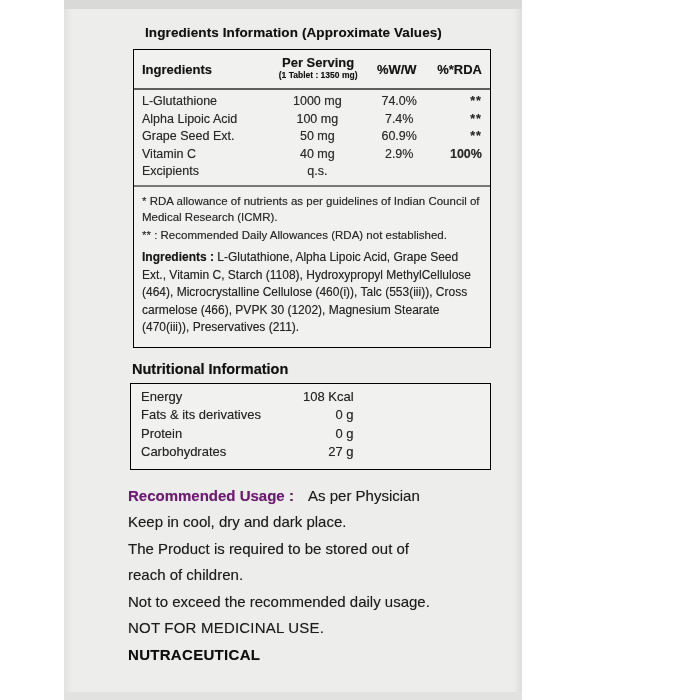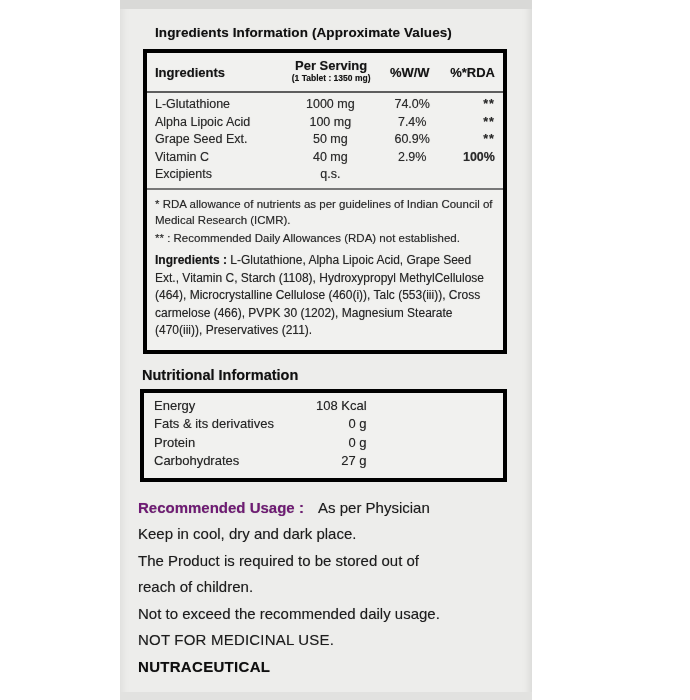--- a/index.html
+++ b/index.html
@@ -2,36 +2,37 @@
 <html><head>
 <meta charset="utf-8">
 <style>
   html,body{margin:0;padding:0;}
   body{
     width:690px;height:700px;background:#ffffff;overflow:hidden;
     font-family:"Liberation Sans","DejaVu Sans",sans-serif;
     -webkit-font-smoothing:antialiased;
   }
   .label{
-    position:relative;width:412px;height:700px;margin-left:120px;
+    position:relative;width:412px;height:700px;margin-left:64px;
     background:#ededeb;
     box-shadow:inset -7px 0 9px -5px rgba(0,0,0,.10), inset 7px 0 9px -5px rgba(0,0,0,.07);
     filter:blur(.3px);
     color:#262626;
+    padding-left:46px;
   }
   .label .txt{text-shadow:0 0 .7px rgba(70,70,70,.55);}
   .top-strip{position:absolute;top:0;left:0;right:0;height:9px;background:#d9d9d7;}
   .bottom-strip{position:absolute;bottom:0;left:0;right:0;height:8px;background:#e2e2e0;}
 
   .title1{
     padding-top:25px;margin-left:35px;
     font-size:13.5px;font-weight:bold;color:#111;letter-spacing:.1px;
   }
 
-  .box{border:4px solid #000000;background:#f1f1ef;}
+  .box{border:1px solid #000000;background:#f1f1ef;}
   .box1{margin:9px 0 0 23px;width:356px;}
   .tbl-head{
     display:grid;grid-template-columns:38% 27% 19% 16%;
     align-items:center;border-bottom:2px solid #5e5e5e;
     padding:3px 6px 3px 8px;min-height:32px;
   }
   .tbl-head .h{font-weight:bold;color:#151515;font-size:13px;}
   .h-serving{text-align:center;line-height:12px;}
   .h-serving .sub{display:block;font-size:8.5px;font-weight:bold;letter-spacing:0;}
   .h-ww{text-align:center;}

